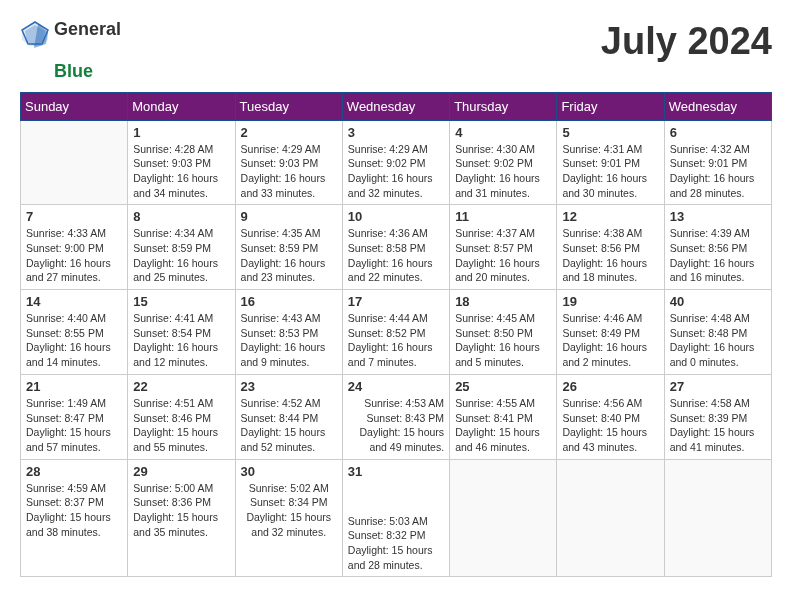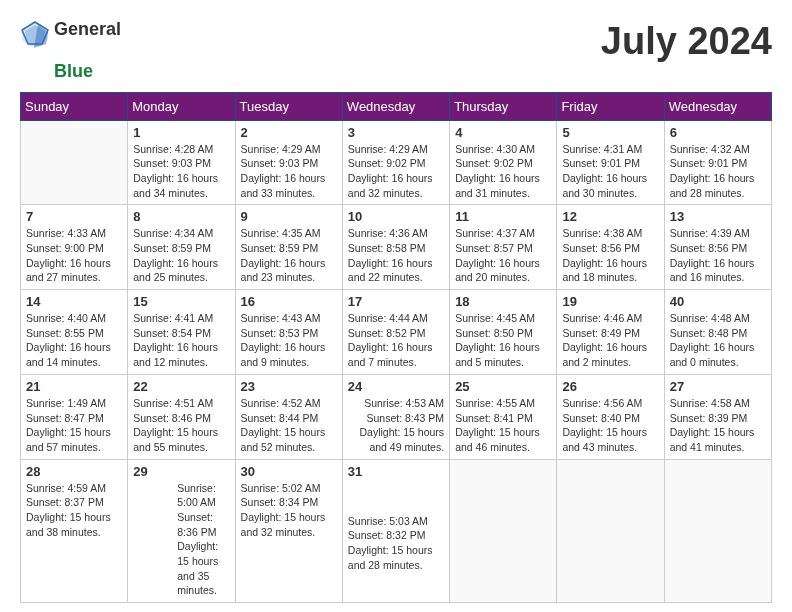--- a/index.html
+++ b/index.html
@@ -328,28 +328,28 @@
       <tr>
         <td>
           <div class="day-number">28</div>
           <div class="day-info" style="white-space: pre-line;">Sunrise: 4:59 AM
 Sunset: 8:37 PM
 Daylight: 15 hours
 and 38 minutes.</div>
         </td>
         <td>
           <div class="day-number">29</div>
-          <div class="day-info" style="white-space: pre-line; margin-left: 44px;">Sunrise: 5:00 AM
+          <div class="day-info" style="white-space: pre-line;">Sunrise: 5:00 AM
 Sunset: 8:36 PM
 Daylight: 15 hours
 and 35 minutes.</div>
         </td>
         <td>
           <div class="day-number">30</div>
-          <div class="day-info" style="white-space: pre-line;">Sunrise: 5:02 AM
+          <div class="day-info" style="white-space: pre-line; text-align: center;">Sunrise: 5:02 AM
 Sunset: 8:34 PM
 Daylight: 15 hours
 and 32 minutes.</div>
         </td>
         <td>
           <div class="day-number">31</div>
           <div class="day-info" style="white-space: pre-line; margin-top: 35px;">Sunrise: 5:03 AM
 Sunset: 8:32 PM
 Daylight: 15 hours
 and 28 minutes.</div>

